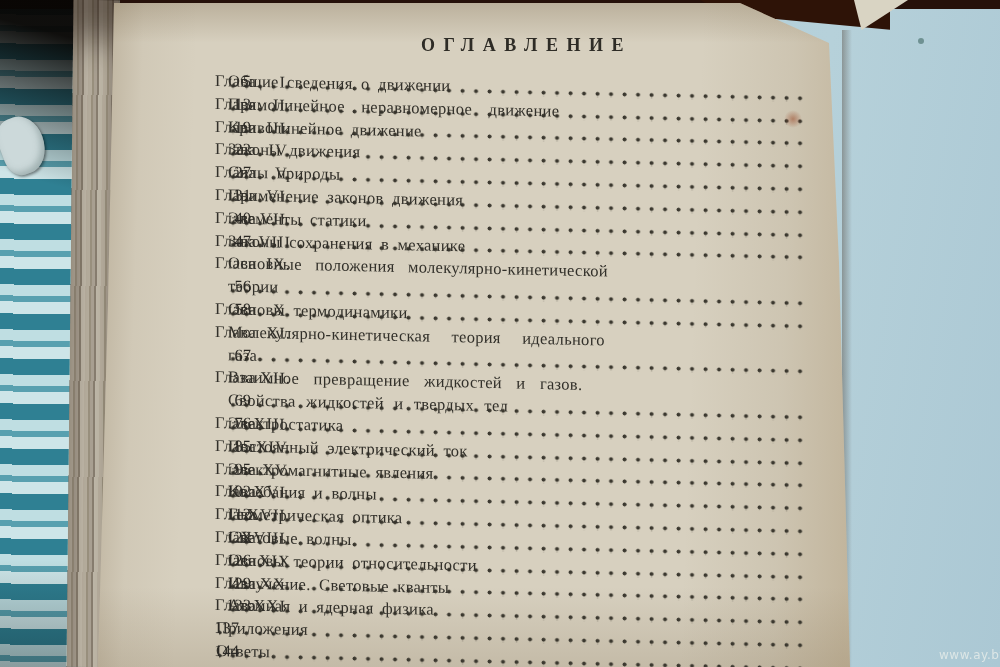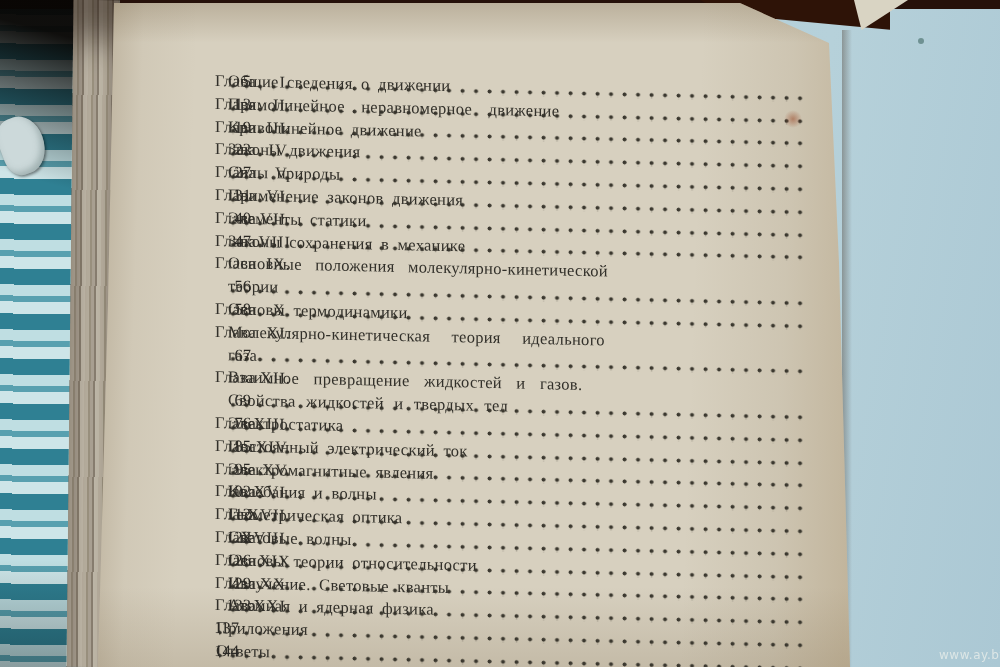--- a/index.html
+++ b/index.html
@@ -68,20 +68,21 @@
   <div class="corner-dark"></div>
   <div class="corner-page"></div>
   <div class="fabric-shadow"></div>
   <div class="scrap"></div>
   <div class="edge-stack"></div>
   <div class="page-edge-shadow"></div>
 
   <div class="page"></div>
   <div class="page-shade"></div>
 
+  <div class="toc-title">ОГЛАВЛЕНИЕ</div>
   <div class="toc">
       <div class="toc-row">
         <span class="lbl">Глава</span>
         <span class="num">I.</span>
         <span class="ttl">Общие сведения о движении</span>
         <span class="leader"></span>
         <span class="pg">5</span>
       </div>
       <div class="toc-row">
         <span class="lbl">Глава</span>

